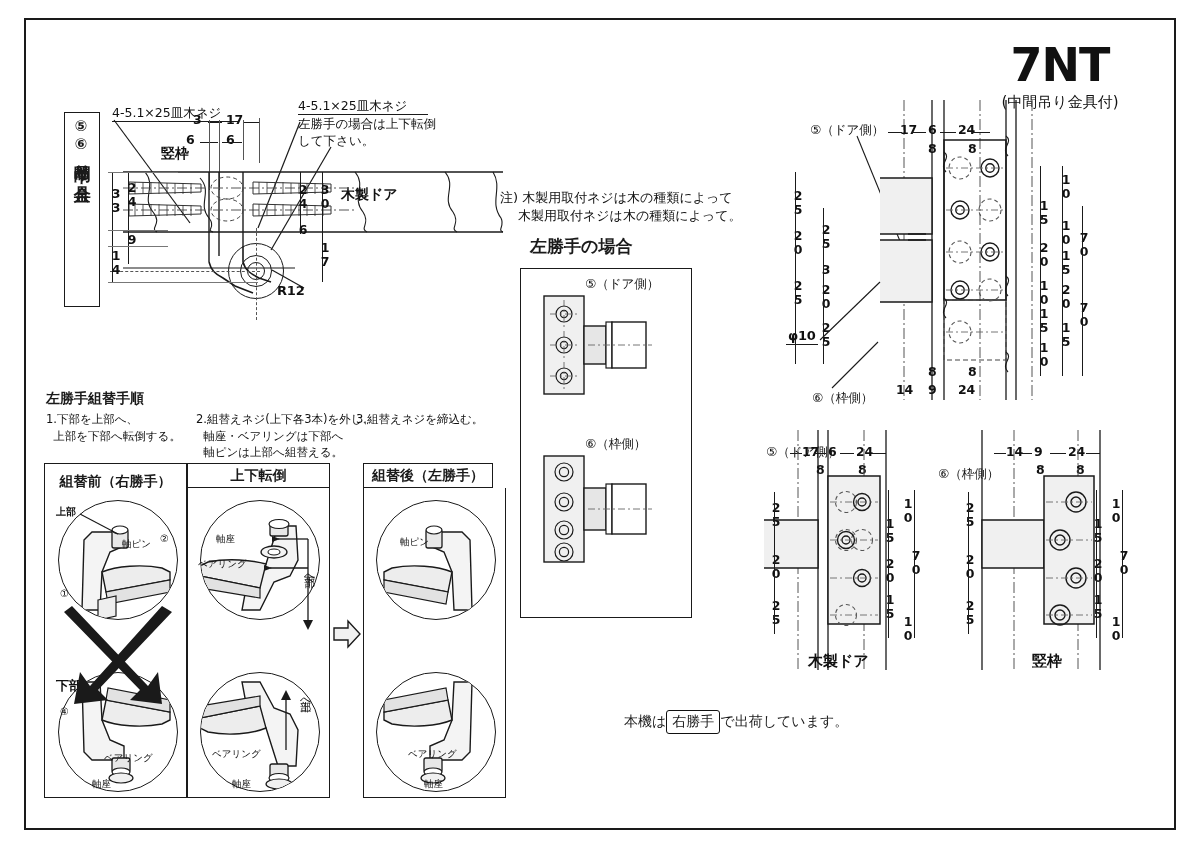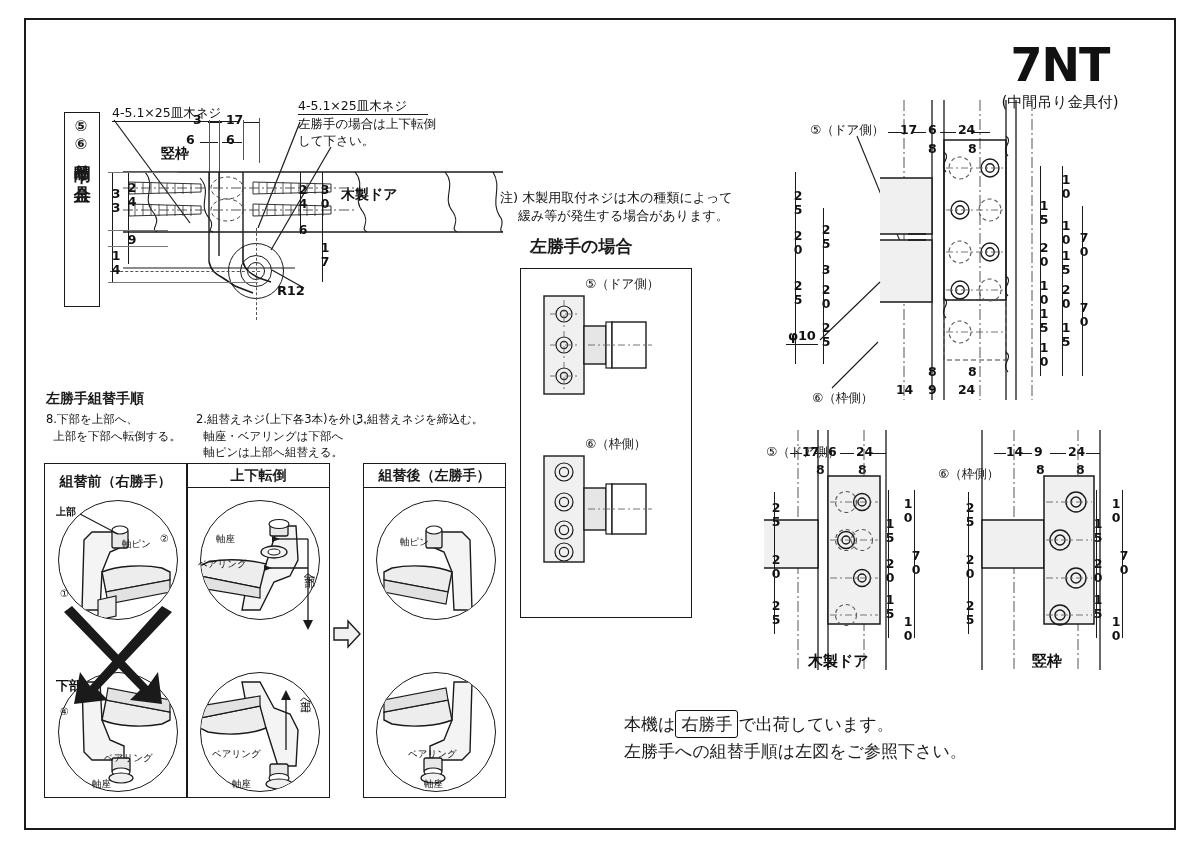--- a/index.html
+++ b/index.html
@@ -21,21 +21,21 @@
   .cl{position:absolute;border-top:1px dashed #555;}
   .clv{position:absolute;border-left:1px dashed #555;}
   .title7{position:absolute;font-weight:700;font-size:46px;letter-spacing:-1px;color:#111;}
   .subtitle{position:absolute;font-size:15px;color:#111;}
   .vbox{position:absolute;border:1.6px solid #1a1a1a;box-sizing:border-box;}
   .vtext{writing-mode:vertical-rl;text-orientation:upright;font-size:17px;font-weight:700;line-height:1.05;letter-spacing:0px;}
   .panelhdr{position:absolute;border:1.4px solid #1a1a1a;box-sizing:border-box;display:flex;align-items:center;justify-content:center;font-size:14px;font-weight:700;background:#fff;}
   .panelbody{position:absolute;border:1.4px solid #1a1a1a;border-top:none;box-sizing:border-box;background:#fff;}
   .ell{position:absolute;border:1.6px solid #1a1a1a;border-radius:50%;box-sizing:border-box;}
   .boxed-label{display:inline-block;border:1px solid #111;border-radius:3px;padding:0 5px;}
-  .footer{position:absolute;font-size:17px;line-height:1.55;}
+  .footer{position:absolute;font-size:14px;line-height:1.55;}
   .sec-title{position:absolute;font-size:17px;font-weight:700;text-align:center;}
 </style>
 </head>
 <body>
 
 <div id="page">
   <div id="frame"></div>
 
   <div class="title7" style="left:1060px;top:38px;transform:translateX(-50%);">7NT</div>
   <div class="subtitle" style="left:1060px;top:93px;transform:translateX(-50%);">(中間吊り金具付)</div>
@@ -174,21 +174,21 @@
   <div class="t dimv" style="left:108px;top:248px;">14</div>
 
   <div class="ln vl" style="left:300px;top:172px;height:62px;"></div>
   <div class="ln vl" style="left:322px;top:172px;height:110px;"></div>
   <div class="t dimv" style="left:295px;top:182px;">24</div>
   <div class="t dimv" style="left:295px;top:222px;">6</div>
   <div class="t dimv" style="left:317px;top:182px;">30</div>
   <div class="t dimv" style="left:317px;top:240px;">17</div>
 
   <div class="t jp" style="left:500px;top:190px;font-size:13px;">注) 木製用取付ネジは木の種類によって</div>
-  <div class="t jp" style="left:518px;top:208px;font-size:13px;">緩み等が発生する場合があります。</div>
+  <div class="t jp" style="left:518px;top:208px;font-size:13px;">木製用取付ネジは木の種類によって。</div>
 
   <div class="sec-title" style="left:530px;top:235px;">左勝手の場合</div>
   <div class="box" style="left:520px;top:268px;width:172px;height:350px;"></div>
 
   <div class="t jp" style="left:585px;top:276px;font-size:12.5px;">⑤（ドア側）</div>
 
   <svg class="abs" style="left:532px;top:292px;" width="150" height="110">
     <rect x="12" y="4" width="40" height="98" fill="#f0f0f0" stroke="#1a1a1a" stroke-width="1.4"></rect>
     <rect x="52" y="34" width="22" height="38" fill="#e6e6e6" stroke="#1a1a1a" stroke-width="1.4"></rect>
     <rect x="74" y="30" width="6" height="46" fill="#fff" stroke="#1a1a1a" stroke-width="1.2"></rect>
@@ -228,34 +228,34 @@
         <circle cx="32" cy="78" r="4.6"></circle>
       <circle cx="32" cy="100" r="9"></circle>
         <circle cx="32" cy="100" r="4.6"></circle>
     </g>
     <g stroke="#666" stroke-width="0.9" stroke-dasharray="7 3 2 3">
       <line x1="56" y1="57" x2="120" y2="57"></line>
     </g>
   </svg>
 
   <div class="sec-title" style="left:46px;top:390px;font-size:14px;">左勝手組替手順</div>
-  <div class="t jp" style="left:46px;top:411px;font-size:11.5px;line-height:1.45;">8.下部を上部へ、
+  <div class="t jp" style="left:46px;top:411px;font-size:11.5px;line-height:1.45;">1.下部を上部へ、
   上部を下部へ転倒する。</div>
   <div class="t jp" style="left:196px;top:411px;font-size:11.5px;line-height:1.45;">2.組替えネジ(上下各3本)を外し、
   軸座・ベアリングは下部へ
   軸ピンは上部へ組替える。</div>
   <div class="t jp" style="left:356px;top:411px;font-size:11.5px;line-height:1.45;">3.組替えネジを締込む。</div>
 
   <div class="panelhdr" style="left:44px;top:463px;width:143px;height:37px;">組替前（右勝手）</div>
   <div class="panelbody" style="left:44px;top:488px;width:143px;height:310px;"></div>
 
   <div class="panelhdr" style="left:187px;top:463px;width:143px;height:25px;">上下転倒</div>
   <div class="panelbody" style="left:187px;top:488px;width:143px;height:310px;"></div>
 
-  <div class="panelhdr" style="left:363px;top:463px;width:143px;height:25px;">組替後（左勝手）</div>
+  <div class="panelhdr" style="left:363px;top:463px;width:130px;height:25px;">組替後（左勝手）</div>
   <div class="panelbody" style="left:363px;top:488px;width:143px;height:310px;"></div>
 
   <div class="ell" style="left:58px;top:500px;width:120px;height:120px;"></div>
   <svg class="abs" style="left:58px;top:500px;" width="120" height="120">
     <clipPath id="c1">
         <circle cx="60" cy="60" r="59"></circle>
       </clipPath>
     <g clip-path="url(#c1)">
       <path d="M26,40 L34,32 L66,32 L66,46 L52,52 L44,72 L42,110 L24,110 Z" fill="#f4f4f4" stroke="#1a1a1a" stroke-width="1.4"></path>
       <path d="M44,72 C58,66 84,64 104,68 L112,72 L112,80 L48,92 Z" fill="#ededed" stroke="#1a1a1a" stroke-width="1.4"></path>
@@ -612,14 +612,13 @@
   <div class="t dimv" style="left:1090px;top:592px;">15</div>
   <div class="t dimv" style="left:1108px;top:614px;">10</div>
   <div class="t dimv" style="left:1116px;top:548px;">70</div>
   <div class="ln vl" style="left:1096px;top:490px;height:148px;"></div>
   <div class="ln vl" style="left:1122px;top:490px;height:148px;"></div>
   <div class="t jpb" style="left:1032px;top:652px;font-size:15px;">竪枠</div>
 
   <div class="footer" style="left:624px;top:710px;">
     <span>本機は</span><span class="boxed-label">右勝手</span><span>で出荷しています。</span>
   </div>
-  <div class="footer" style="left:624px;top:738px;">左勝手への組替手順は左図をご参照下さい。</div>
 </div>
 
 </body></html>

